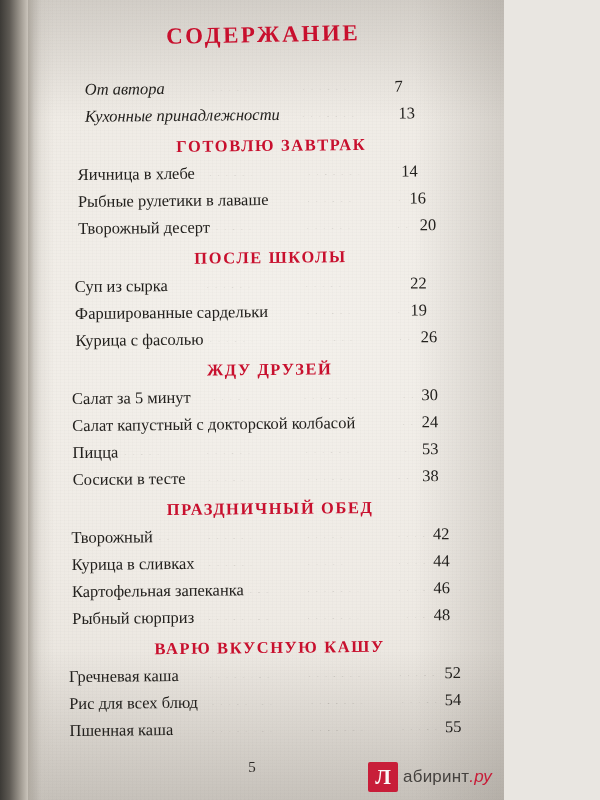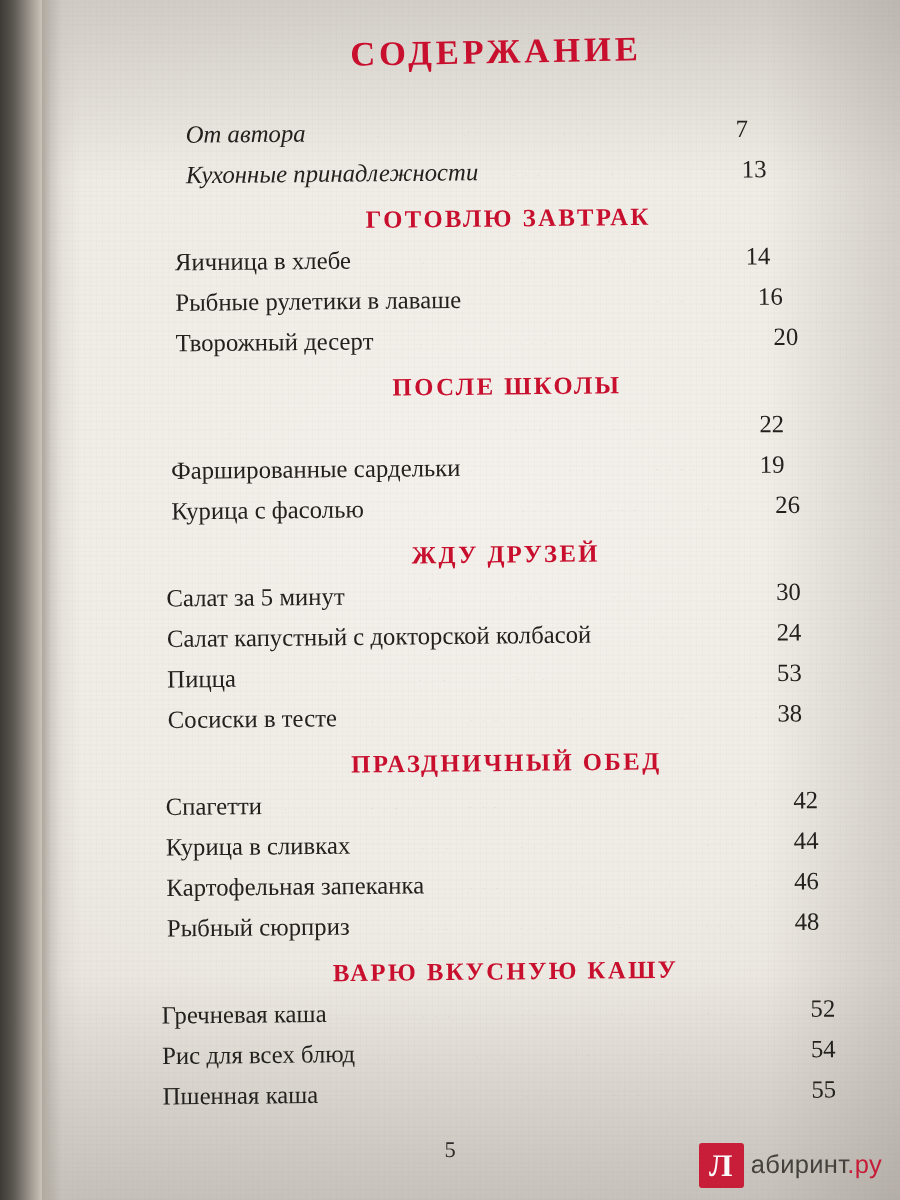--- a/index.html
+++ b/index.html
@@ -9,26 +9,25 @@
   }
   body {
     width: 600px;
     height: 800px;
     overflow: hidden;
     font-family: "Liberation Serif", serif;
     background: #e9e6e1;
   }
   #page {
     position: relative;
-    width: 600px;
+    width: 504px;
     height: 800px;
     background:
       radial-gradient(ellipse 780px 620px at 52% 42%, #f4f1ec 0%, #efebe5 45%, #e4dfd8 78%, #d8d2c9 100%);
     overflow: hidden;
-    padding-left: 39px;
   }
   
   #gutter {
     position: absolute;
     left: 0; top: 0;
     width: 34px; height: 800px;
     background: linear-gradient(to right, #3c3a36 0%, #5e5a54 28%, #a39d94 62%, #cfc9c0 85%, rgba(228,223,215,0) 100%);
     z-index: 5;
   }
   #gutter2 {
@@ -179,20 +178,21 @@
     line-height: 1;
   }
   #watermark .wordmark {
     font-size: 17px;
     color: #3a3734;
     font-family: "Liberation Sans", sans-serif;
     letter-spacing: 0.2px;
   }
   #watermark .wordmark .ru {
     color: #c8102e;
+    font-style: italic;
   }
   
   #grain {
     position: absolute; inset: 0;
     z-index: 3;
     pointer-events: none;
     background-image:
       repeating-linear-gradient(0deg, rgba(0,0,0,0.012) 0px, rgba(0,0,0,0.012) 1px, rgba(255,255,255,0) 1px, rgba(255,255,255,0) 3px),
       repeating-linear-gradient(90deg, rgba(0,0,0,0.010) 0px, rgba(0,0,0,0.010) 1px, rgba(255,255,255,0) 1px, rgba(255,255,255,0) 4px);
   }
@@ -242,20 +242,21 @@
         <div class="toc-row rowpad-4">
           <span class="title">Творожный десерт</span>
           <span class="leader"></span>
           <span class="page">20</span>
         </div>
       </div>
 
       <div class="group group-3">
         <h2 class="section-head">ПОСЛЕ ШКОЛЫ</h2>
         <div class="toc-row rowpad-3">
+          <span class="title">Суп из сырка</span>
           <span class="leader"></span>
           <span class="page">22</span>
         </div>
         <div class="toc-row rowpad-3">
           <span class="title">Фаршированные сардельки</span>
           <span class="leader"></span>
           <span class="page">19</span>
         </div>
         <div class="toc-row rowpad-4">
           <span class="title">Курица с фасолью</span>
@@ -284,21 +285,21 @@
         <div class="toc-row rowpad-4">
           <span class="title">Сосиски в тесте</span>
           <span class="leader"></span>
           <span class="page">38</span>
         </div>
       </div>
 
       <div class="group group-5">
         <h2 class="section-head">ПРАЗДНИЧНЫЙ ОБЕД</h2>
         <div class="toc-row rowpad-5">
-          <span class="title">Спагетти</span>
+          <span class="title">Творожный</span>
           <span class="leader"></span>
           <span class="page">42</span>
         </div>
         <div class="toc-row rowpad-5">
           <span class="title">Курица в сливках</span>
           <span class="leader"></span>
           <span class="page">44</span>
         </div>
         <div class="toc-row rowpad-5">
           <span class="title">Картофельная запеканка</span>

